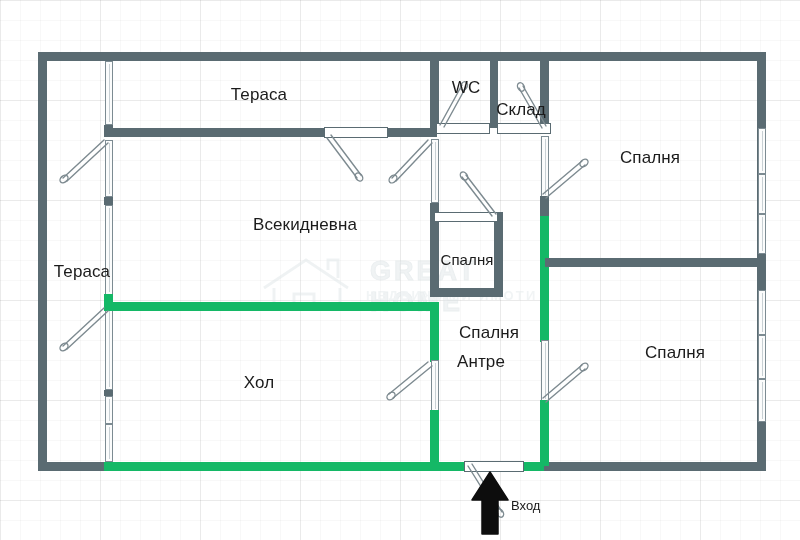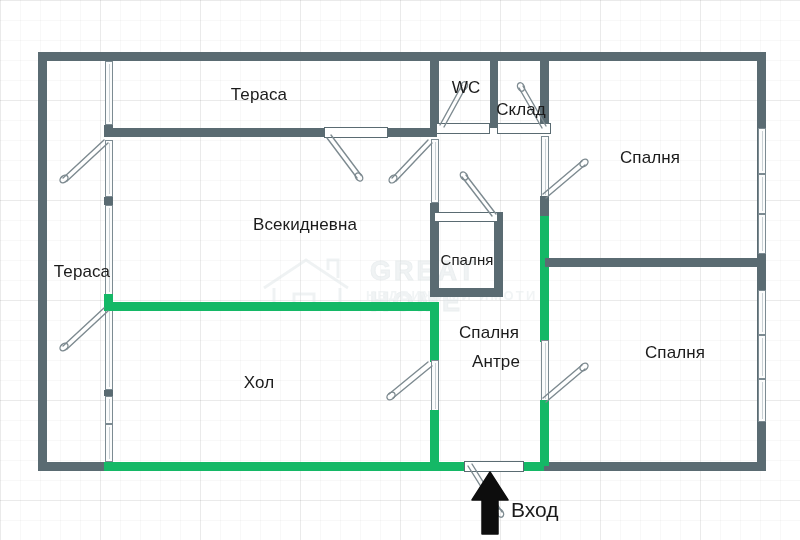--- a/index.html
+++ b/index.html
@@ -65,21 +65,21 @@
     white-space: nowrap;
     transform: translate(-50%, -50%);
     letter-spacing: 0.1px;
   }
   .room-label.small { font-size: 15px; }
 
   
   #entrance-label {
     position: absolute;
     color: #1b1b1b;
-    font-size: 21px;
+    font-size: 13px;
     white-space: nowrap;
   }
   #entrance-arrow {
     position: absolute;
   }
 
   
   #watermark {
     position: absolute;
     left: 258px;
@@ -281,17 +281,17 @@
 
   <div class="room-label" style="left:521px; top:110px;">Склад</div>
 
   <div class="room-label small" style="left:467px; top:260px;">Спалня</div>
 
   <div class="room-label" style="left:650px; top:158px;">Спалня</div>
 
   <div class="room-label" style="left:675px; top:353px;">Спалня</div>
 
   <div class="room-label" style="left:489px; top:333px;">Спалня</div>
-  <div class="room-label" style="left:481px; top:362px;margin-left:15px;">Антре</div>
+  <div class="room-label" style="left:481px; top:362px;">Антре</div>
 
   <div id="entrance-label" style="left:511px; top:498px;">Вход</div>
 
 </div>
 
 </body></html>

